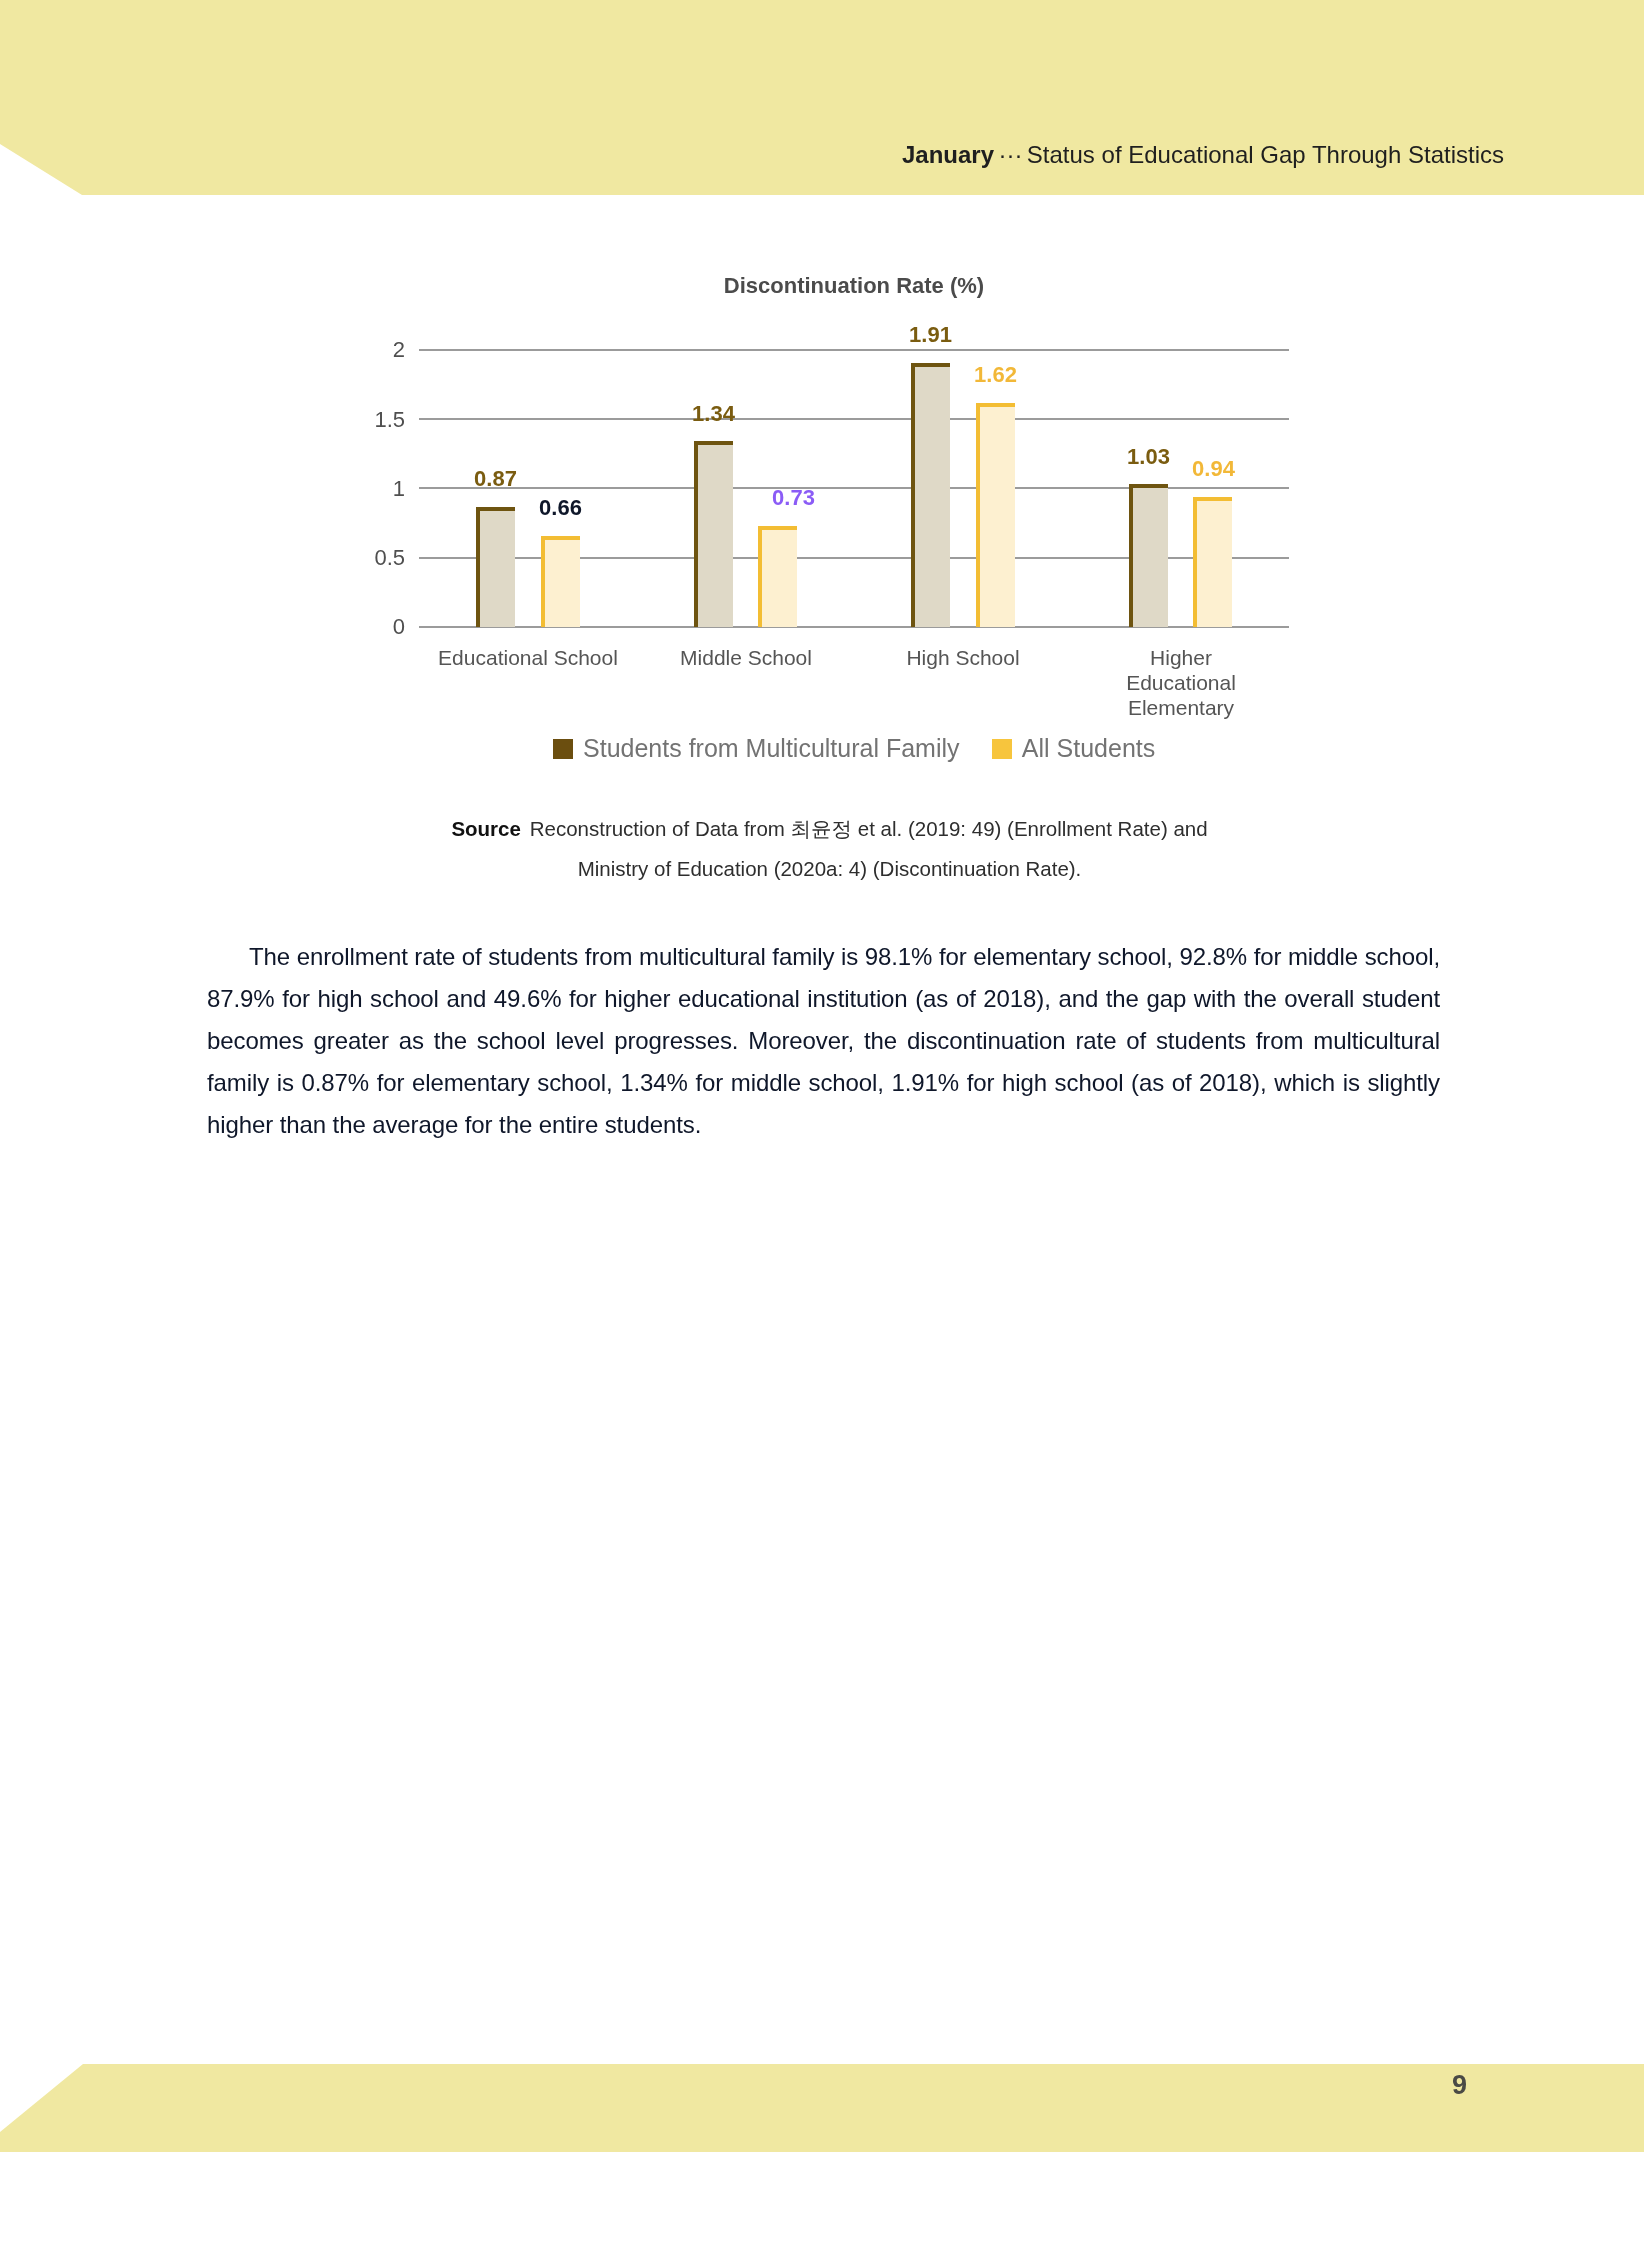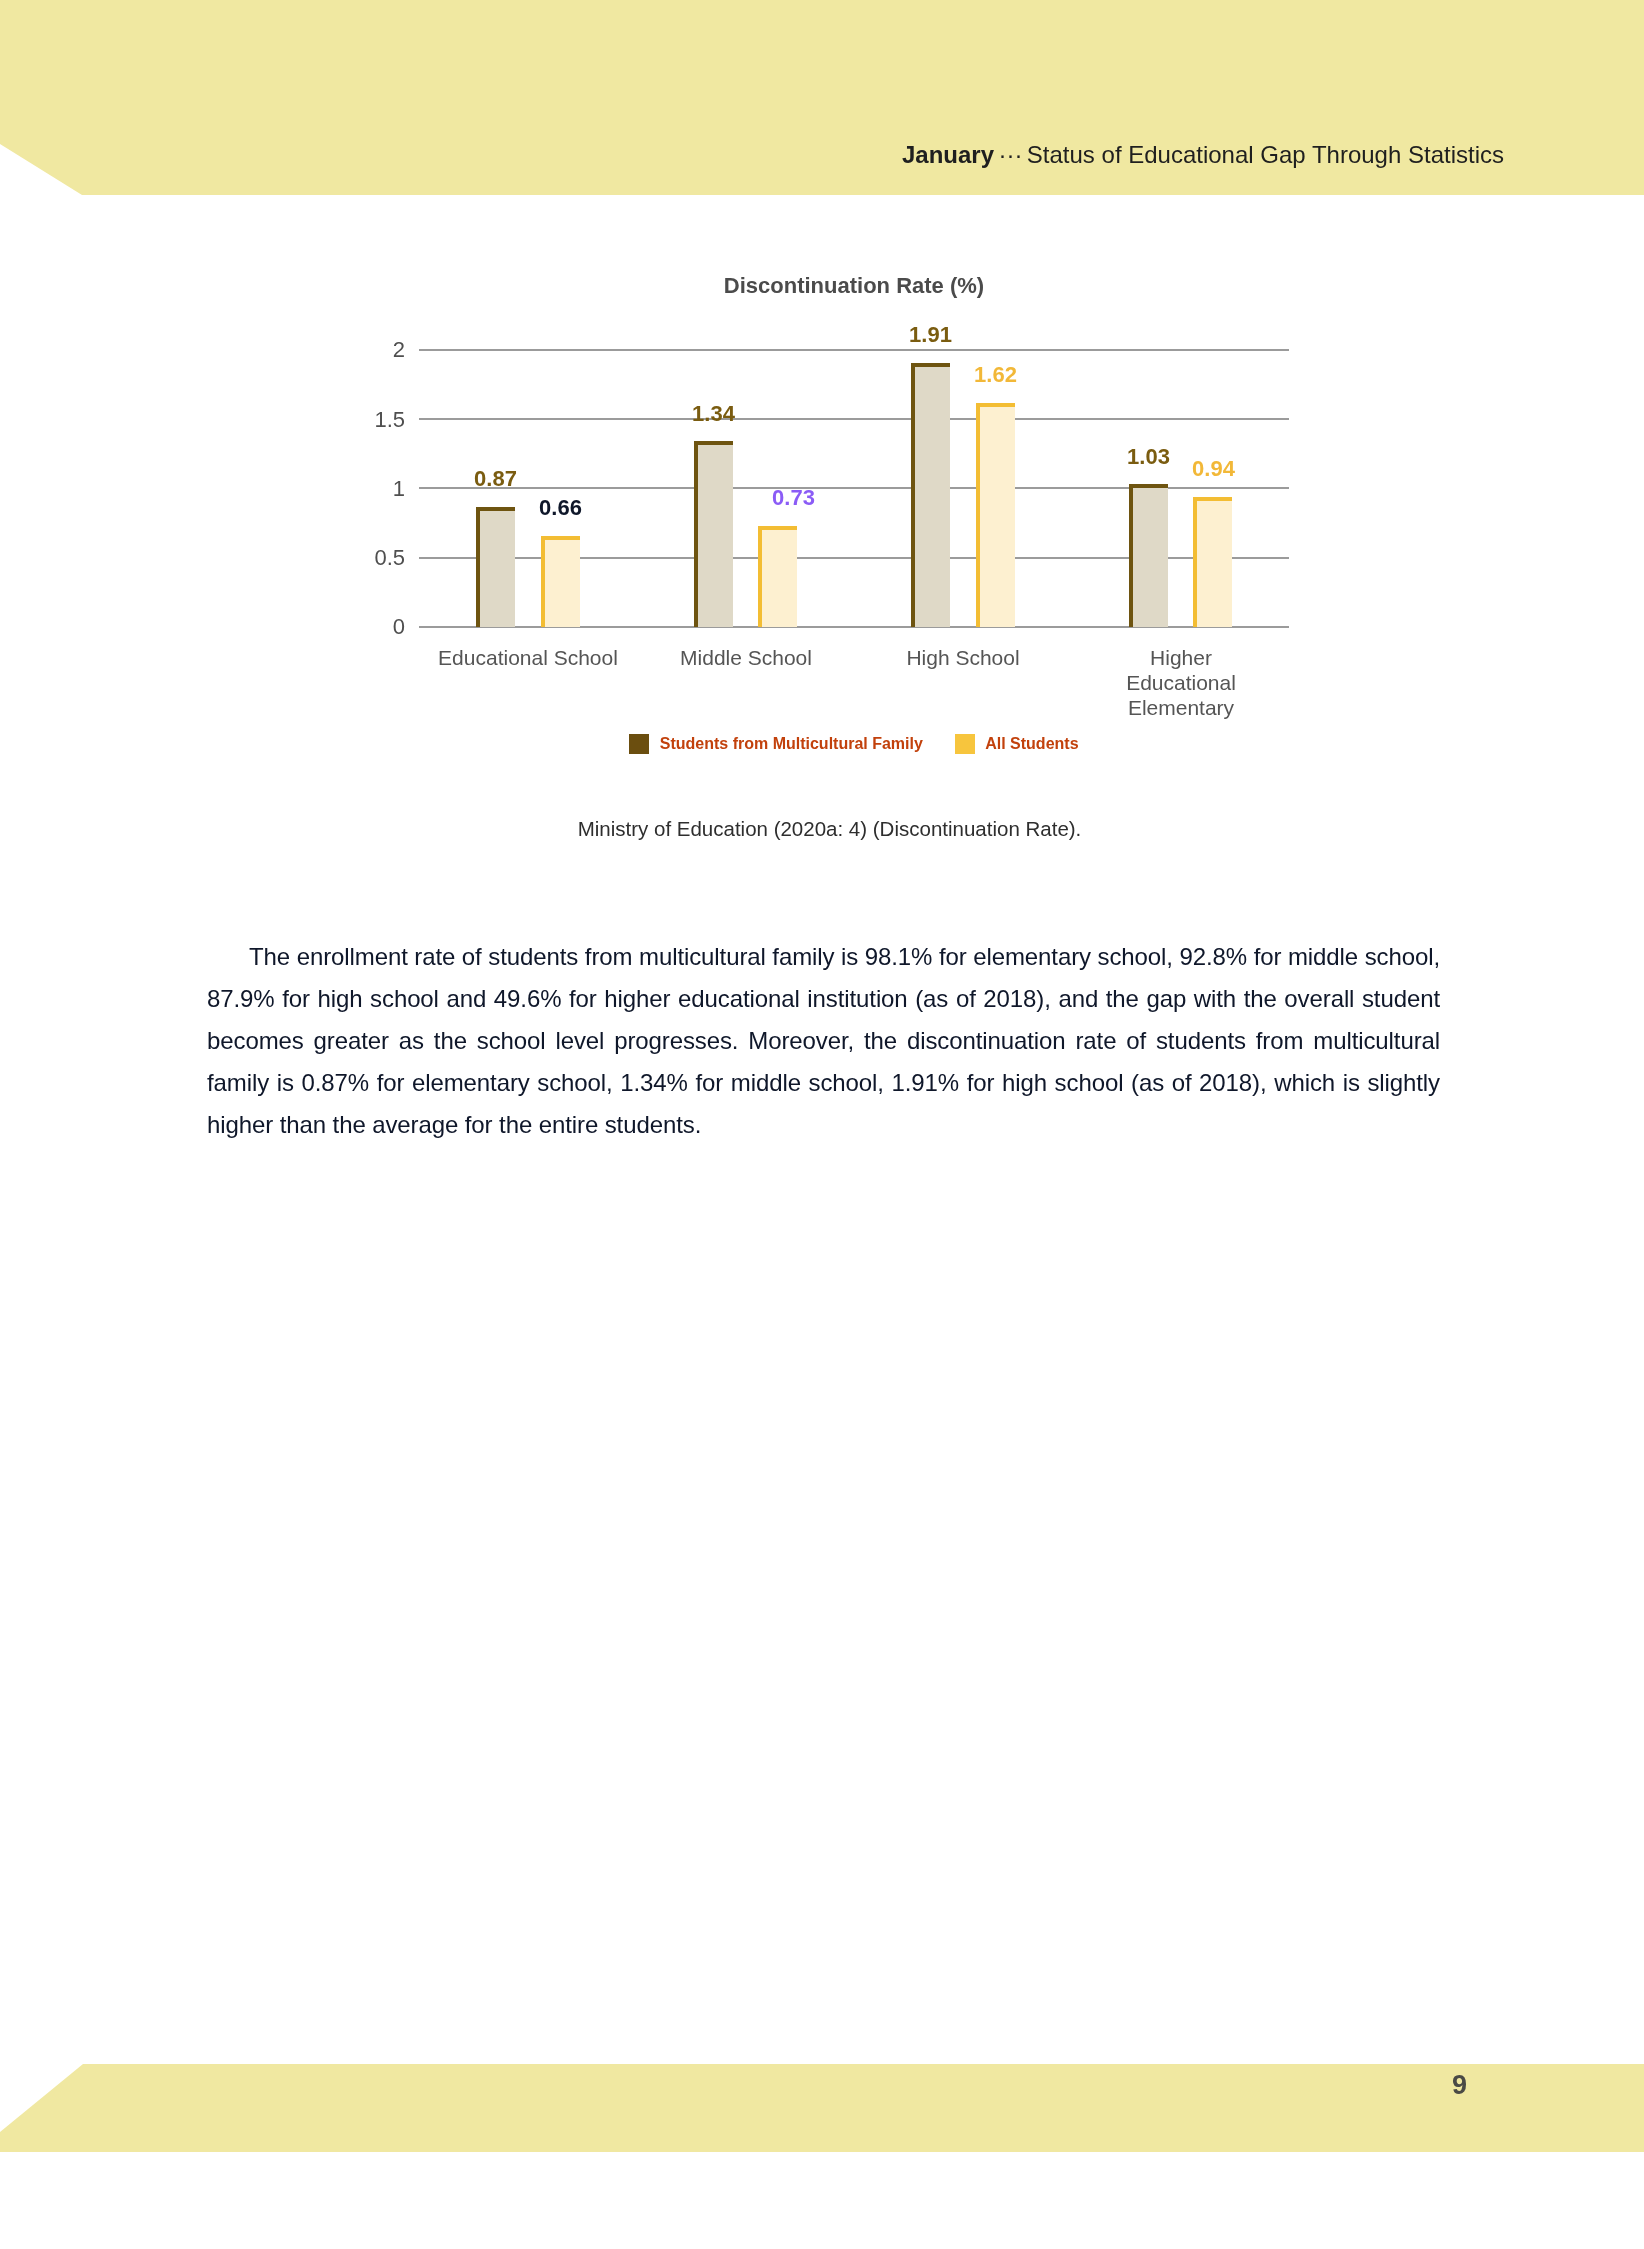--- a/index.html
+++ b/index.html
@@ -45,21 +45,21 @@
   .cat-label{
     position:absolute;top:calc(100% + 17.6px);text-align:center;
     font-size:21px;color:#555;line-height:25px;
   }
   .legend{
     position:absolute;left:0;top:calc(100% + 107px);width:100%;
     display:flex;justify-content:center;align-items:center;gap:32px;
   }
   .legend-item{display:flex;align-items:center;gap:10.3px;}
   .legend-swatch{width:20px;height:20px;}
-  .legend-label{font-size:16px;font-weight:bold;color:#c2410c;white-space:nowrap;}
+  .legend-label{font-size:25px;font-weight:normal;color:#737373;white-space:nowrap;}
   
   .source{
     position:absolute;left:207px;top:809px;width:1245px;text-align:center;
     font-size:20.5px;color:#2e2e2e;line-height:40px;
   }
   .source .src-label{font-weight:bold;color:#111;padding-right:8.8px;}
   .body-text{
     position:absolute;left:207px;top:936px;width:1233px;
     font-size:24px;line-height:42px;color:#0f172a;text-align:justify;
     text-indent:42px;letter-spacing:-0.1px;
@@ -124,20 +124,21 @@
           <div class="legend-label">Students from Multicultural Family</div>
         </div>
         <div class="legend-item">
           <div class="legend-swatch" style="background: rgb(247, 197, 61);"></div>
           <div class="legend-label">All Students</div>
         </div>
       </div>
     </div>
 
   <div class="source">
+    <div><span class="src-label">Source</span><span>Reconstruction of Data from 최윤정 et al. (2019: 49) (Enrollment Rate) and</span></div>
     <div>Ministry of Education (2020a: 4) (Discontinuation Rate).</div>
   </div>
 
   <div class="body-text">The enrollment rate of students from multicultural family is 98.1% for elementary school, 92.8% for middle school, 87.9% for high school and 49.6% for higher educational institution (as of 2018), and the gap with the overall student becomes greater as the school level progresses. Moreover, the discontinuation rate of students from multicultural family is 0.87% for elementary school, 1.34% for middle school, 1.91% for high school (as of 2018), which is slightly higher than the average for the entire students.</div>
 
   <div class="band-bottom" style="background: rgb(240, 232, 161);"></div>
   <div class="page-number">9</div>
 
 </div>
 

